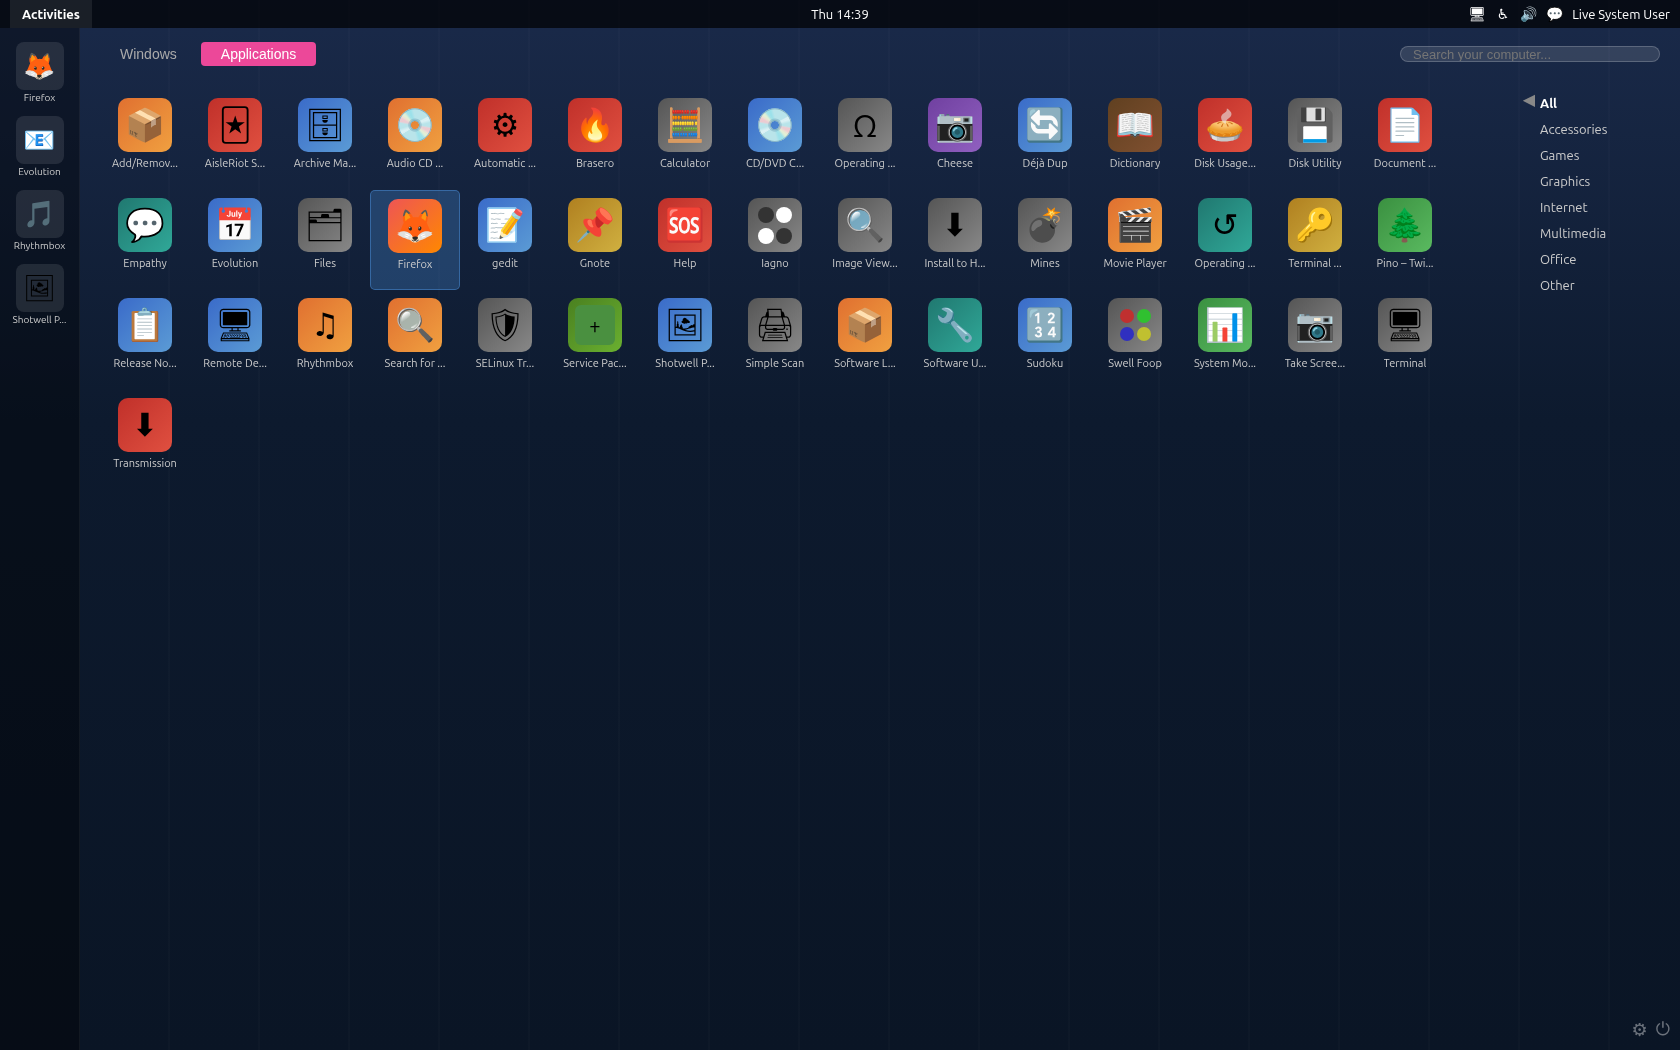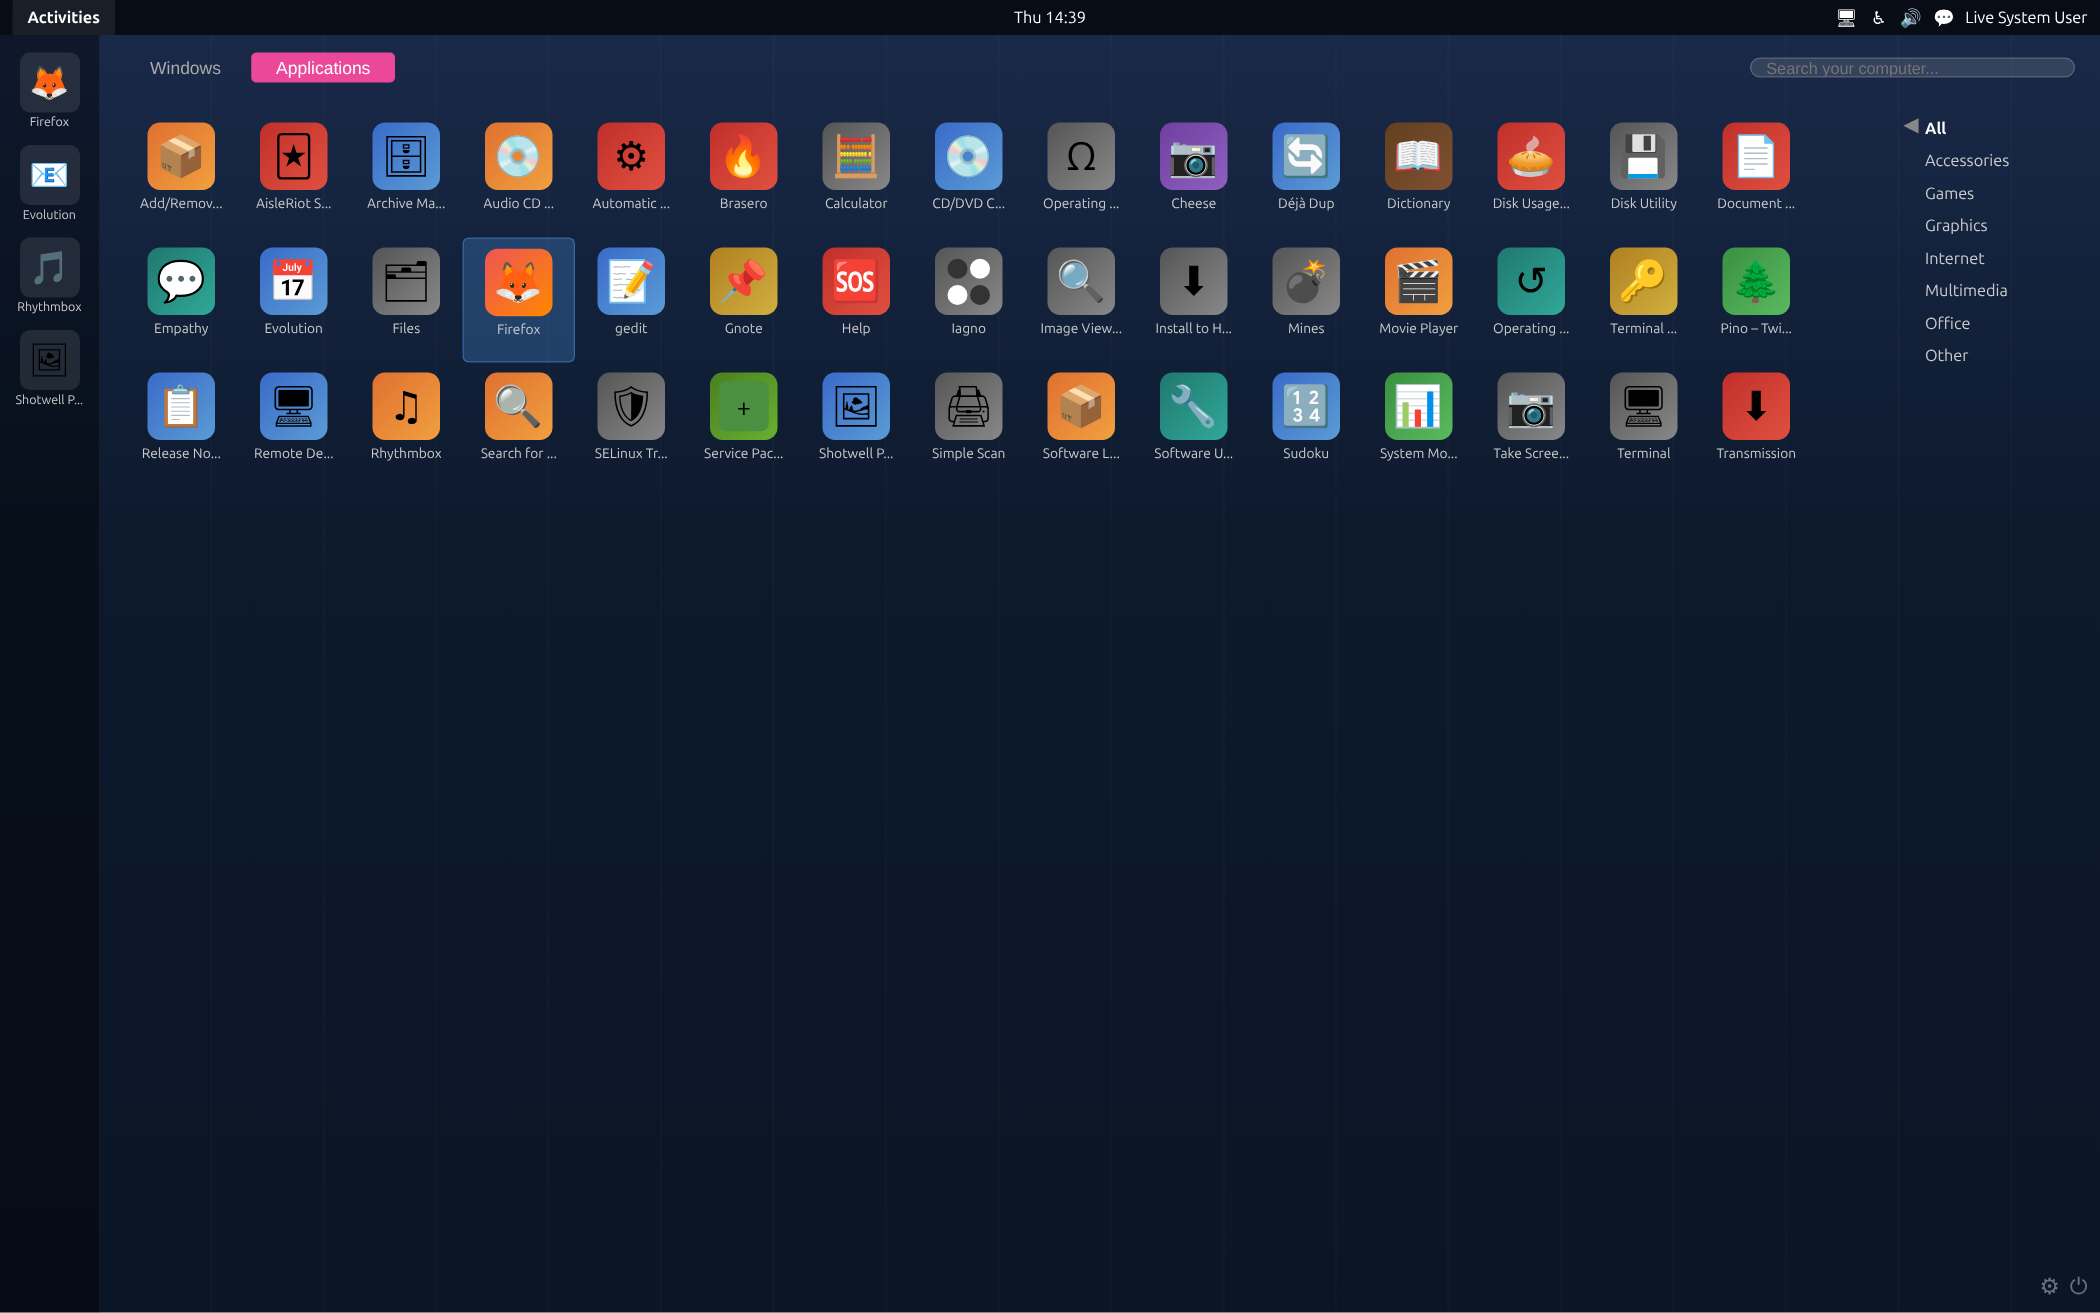--- a/index.html
+++ b/index.html
@@ -499,20 +499,31 @@
     </div>
       <div class="app-item">
       <div class="app-icon icon-teal">🔧</div>
       <div class="app-label">Software U...</div>
     </div>
       <div class="app-item">
       <div class="app-icon icon-blue">🔢</div>
       <div class="app-label">Sudoku</div>
     </div>
       <div class="app-item">
+      <div class="app-icon icon-gray">
+          <div style="display:flex;flex-wrap:wrap;width:42px;height:42px;gap:3px;align-items:center;justify-content:center;padding:4px;">
+            <div style="width:14px;height:14px;background:#c03030;border-radius:50%;"></div>
+            <div style="width:14px;height:14px;background:#30c030;border-radius:50%;"></div>
+            <div style="width:14px;height:14px;background:#3030c0;border-radius:50%;"></div>
+            <div style="width:14px;height:14px;background:#c0c030;border-radius:50%;"></div>
+          </div>
+        </div>
+      <div class="app-label">Swell Foop</div>
+    </div>
+      <div class="app-item">
       <div class="app-icon icon-green">📊</div>
       <div class="app-label">System Mo...</div>
     </div>
       <div class="app-item">
       <div class="app-icon icon-gray">📷</div>
       <div class="app-label">Take Scree...</div>
     </div>
       <div class="app-item">
       <div class="app-icon icon-gray">🖥</div>
       <div class="app-label">Terminal</div>

